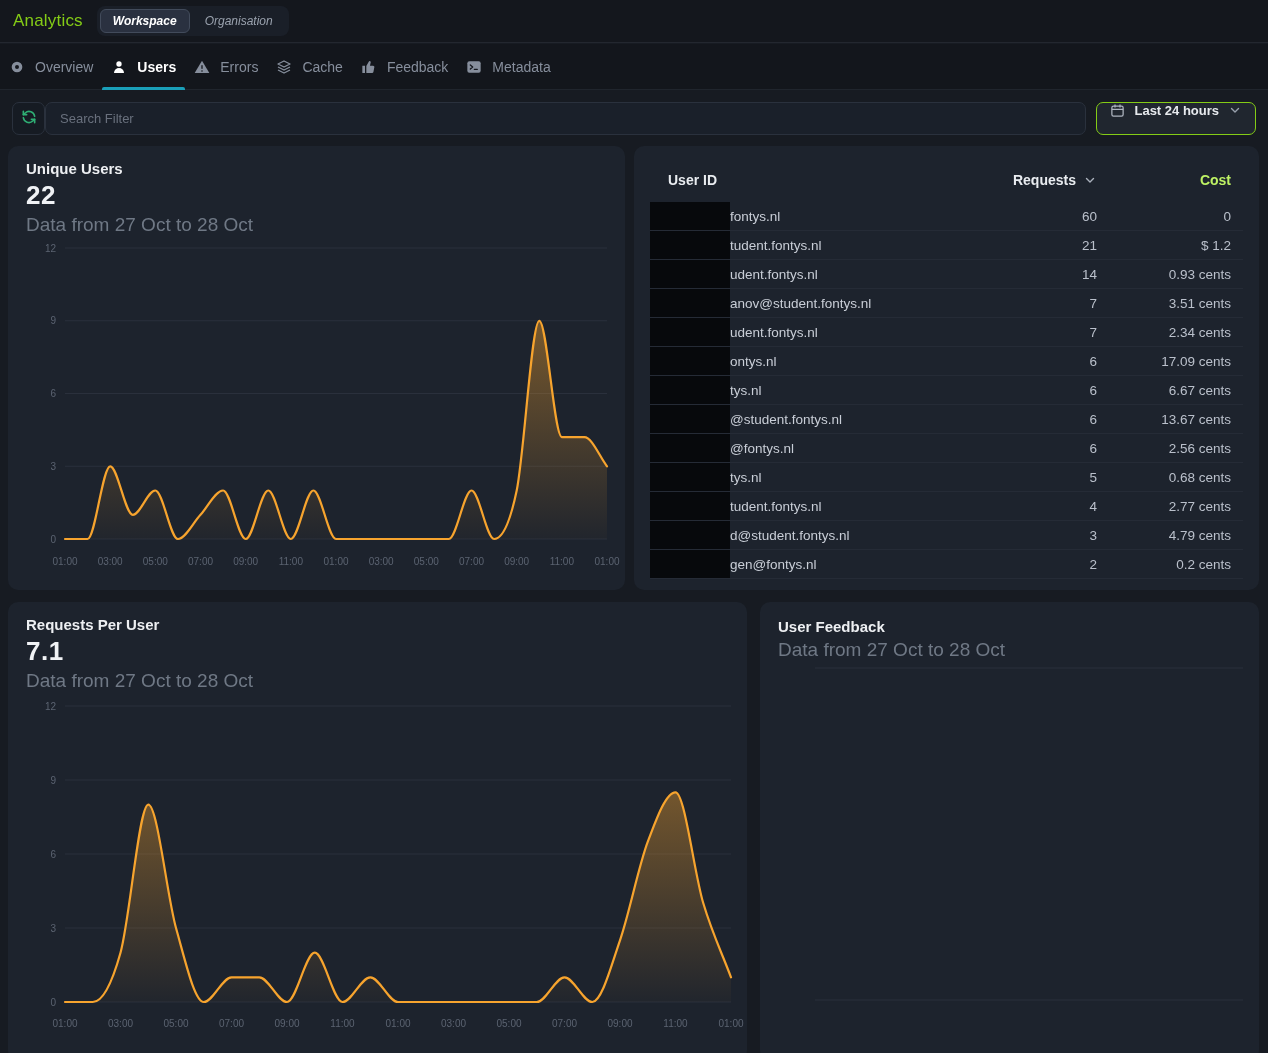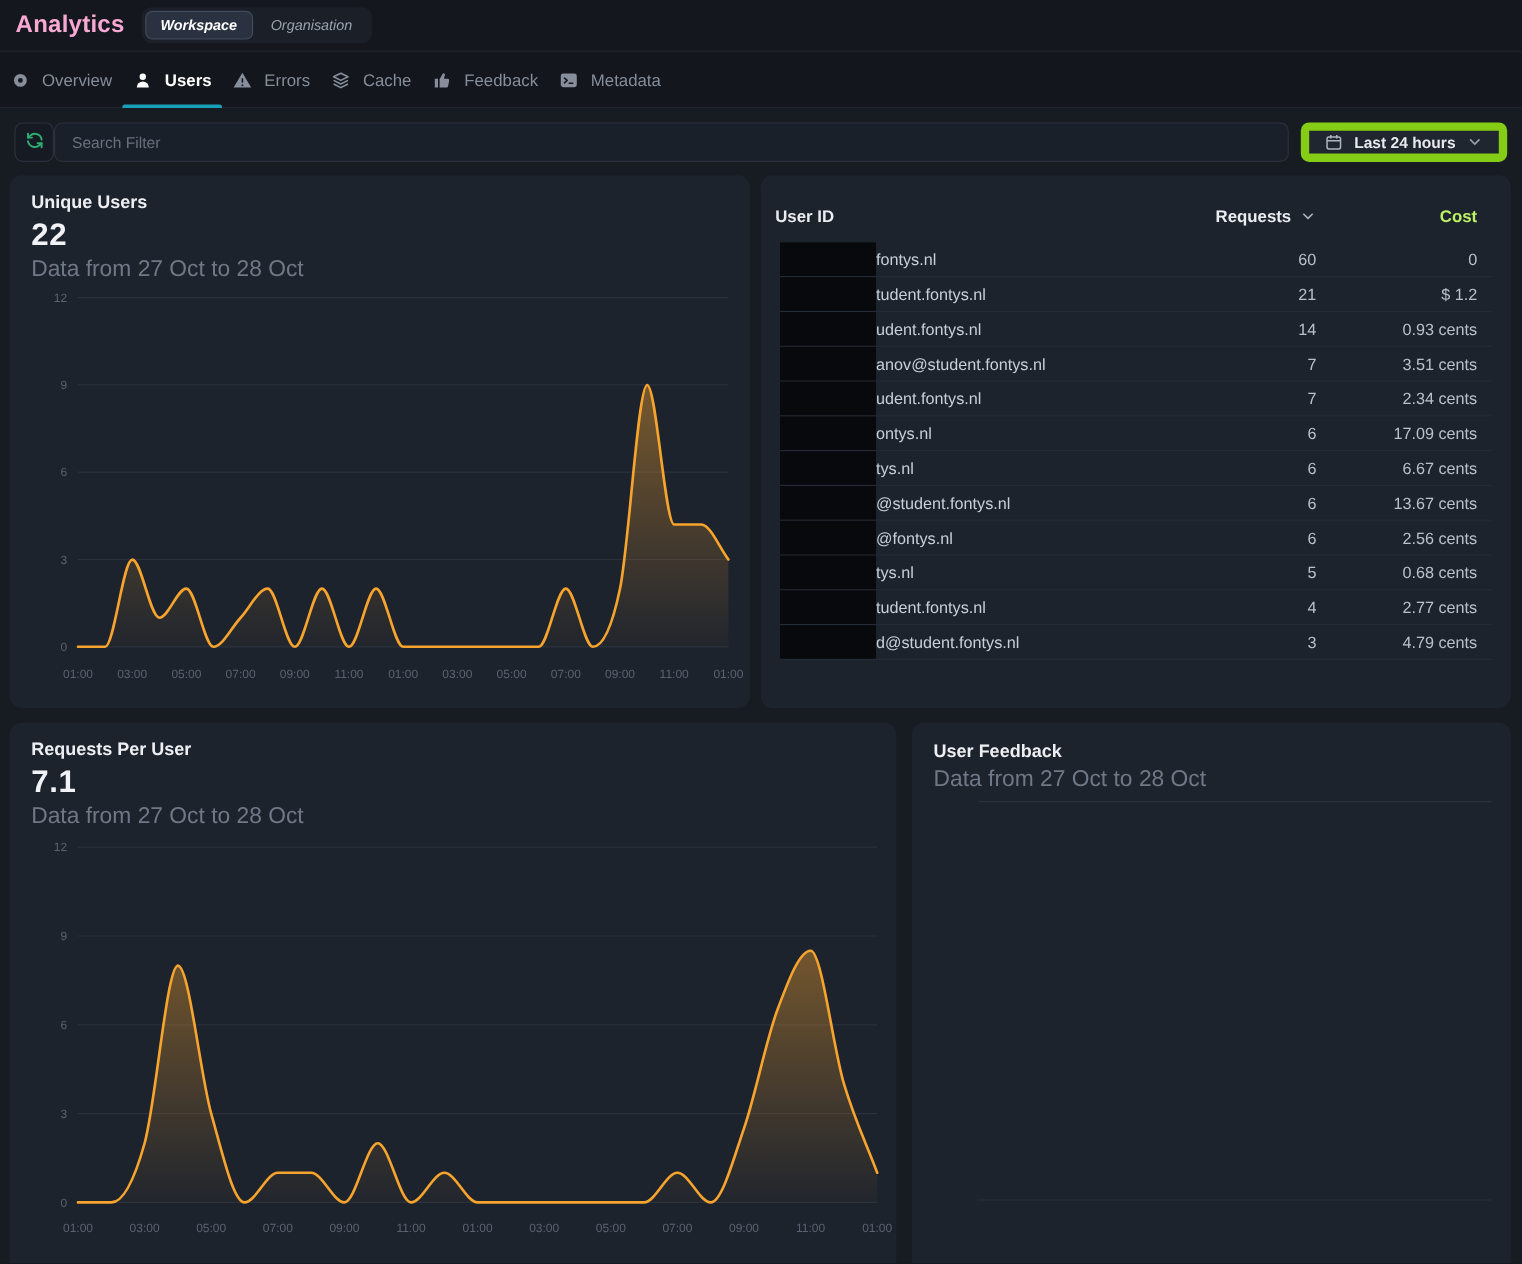--- a/index.html
+++ b/index.html
@@ -3,21 +3,21 @@
 <meta charset="utf-8">
 <style>
   * { margin:0; padding:0; box-sizing:border-box; }
   html,body { background:#171b22; }
   body { font-family:"Liberation Sans", sans-serif; }
   .app { position:relative; width:1268px; height:1053px; background:#171b22; overflow:hidden; }
 
   
   .topbar { position:absolute; top:0; left:0; width:100%; height:43px; background:#14171d;
             border-bottom:1px solid #23272f; display:flex; align-items:center; padding:0 13px; gap:14px; }
-  .app-title { font-size:20px; font-weight:700; color:#f9a8d4; letter-spacing:.2px; }
+  .app-title { font-size:17px; font-weight:400; color:#84cc16; letter-spacing:.2px; }
   .scope-switch { display:flex; align-items:center; background:#1a1f28; border-radius:8px; padding:3px; gap:2px; }
   .scope-item { font-size:12px; color:#9aa2ae; padding:5px 13px; border-radius:6px; cursor:pointer; white-space:nowrap;font-style:italic; }
   .scope-item.active { background:#2a3140; border:1px solid #424b5b; color:#ffffff; padding:4px 12px; font-weight:600; }
 
   
   .nav { position:absolute; top:44px; left:0; width:100%; height:46px; background:#13161c;
          border-bottom:1px solid #20252d; display:flex; align-items:stretch; }
   .tab { position:relative; display:flex; align-items:center; gap:10px; padding:0 9px;
          color:#868e9c; font-size:14px; cursor:pointer; }
   .tab.active { color:#ffffff; font-weight:600; }
@@ -26,22 +26,22 @@
   .tab-underline { position:absolute; left:0; right:0; bottom:-1px; height:3px; background:var(--accent,#1a9fb9); border-radius:2px 2px 0 0; }
 
   
   .filterbar { position:absolute; top:90px; left:0; width:100%; height:56px; display:flex; align-items:center; padding:0 12px; }
   .refresh-btn { width:33px; height:33px; flex:0 0 auto; background:#161b23; border:1px solid #2a313d; border-radius:7px;
                  display:flex; align-items:center; justify-content:center; color:var(--green,#2fae74); cursor:pointer; }
   .refresh-btn svg { width:16px; height:16px; }
   .search-input { flex:1; height:33px; margin-left:0; background:#1a202a; border:1px solid #2a313d; border-radius:7px;
                   color:#e8eaee; font-size:13px; padding:0 14px; outline:none; font-family:"Liberation Sans", sans-serif; }
   .search-input::placeholder { color:#69707d; }
-  .daterange-btn { height:33px; margin-left:10px; flex:0 0 auto; display:flex; align-items:center; gap:9px;
-                   background:#20262f; border:7px solid #84cc16; border-radius:7px; padding:0 13px; cursor:pointer; }
+  .daterange-btn { height:33px; margin-left:10px; flex:0 0 auto; display:flex; gap:9px;
+                   background:#20262f; border:1px solid #84cc16; border-radius:7px; padding:0 13px; cursor:pointer; }
   .daterange-btn .cal { width:15px; height:15px; color:#aeb5c0; display:inline-flex; }
   .daterange-btn .cal svg { width:15px; height:15px; }
   .daterange-label { color:#e6e9ed; font-size:13px; font-weight:600; white-space:nowrap; }
   .daterange-btn .chev { width:14px; height:14px; color:#98a0ac; display:inline-flex; }
   .daterange-btn .chev svg { width:14px; height:14px; }
 
   
   .card { position:absolute; background:#1d232d; border-radius:10px; }
   .card-title { font-size:15px; font-weight:700; color:#edeff2; }
   .card-value { font-size:26px; font-weight:700; color:#f0f2f5; letter-spacing:.5px; }
@@ -61,21 +61,21 @@
   #card-user-feedback .card-title { position:absolute; left:18px; top:16px; }
   #card-user-feedback .card-sub   { position:absolute; left:18px; top:37px; }
 
   .chart-svg { position:absolute; left:0; }
   #chart-unique-users   { top:94px; }
   #chart-requests-user  { top:96px; }
   #chart-user-feedback  { top:60px; }
   .chart-svg text { font-family:"Liberation Sans", sans-serif; }
 
   
-  .thead { margin:20px 28px 0 12px; height:28px; display:flex; align-items:center; }
+  .thead { margin:20px 28px 0 34px; height:28px; display:flex; align-items:center; }
   .huser { font-size:14px; font-weight:700; color:#e9ecf0; }
   .hreq  { margin-left:auto; display:flex; align-items:center; gap:7px; font-size:14px; font-weight:700; color:#e9ecf0; cursor:pointer; }
   .hreq .chev { width:14px; height:14px; color:#aab1bc; display:inline-flex; }
   .hreq .chev svg { width:14px; height:14px; }
   .hcost { width:134px; text-align:right; font-size:14px; font-weight:700; color:#bef264; }
   .tbody { margin:8px 16px 0 16px; }
   .trow { height:29px; display:flex; align-items:center; border-bottom:1px solid #252b36; padding-right:12px; cursor:pointer; }
   .redact { width:80px; align-self:stretch; background:#07090c; flex:0 0 auto; }
   .tuser { font-size:13.5px; color:#c9ced7; white-space:nowrap; overflow:hidden; }
   .treq  { margin-left:auto; min-width:60px; text-align:right; font-size:13.5px; color:#bac0cb; }
@@ -306,20 +306,26 @@
     <div class="tuser">tudent.fontys.nl</div>
     <div class="treq">4</div>
     <div class="tcost">2.77 cents</div>
   </div>
         <div class="trow">
     <div class="redact"></div>
     <div class="tuser">d@student.fontys.nl</div>
     <div class="treq">3</div>
     <div class="tcost">4.79 cents</div>
   </div>
+        <div class="trow">
+    <div class="redact"></div>
+    <div class="tuser">gen@fontys.nl</div>
+    <div class="treq">2</div>
+    <div class="tcost">0.2 cents</div>
+  </div>
       </div>
   </section>
 
   <section class="card" id="card-requests-user">
     <div class="card-title">Requests Per User</div>
     <div class="card-value">7.1</div>
     <div class="card-sub">Data from 27 Oct to 28 Oct</div>
     <svg class="chart-svg" id="chart-requests-user" viewBox="0 0 739 355" width="739" height="355">
         <line x1="57" y1="304" x2="723" y2="304" stroke="#2a303c" stroke-width="1"></line>
         <text x="48" y="307.5" fill="#5b6371" font-size="10" text-anchor="end">0</text>

